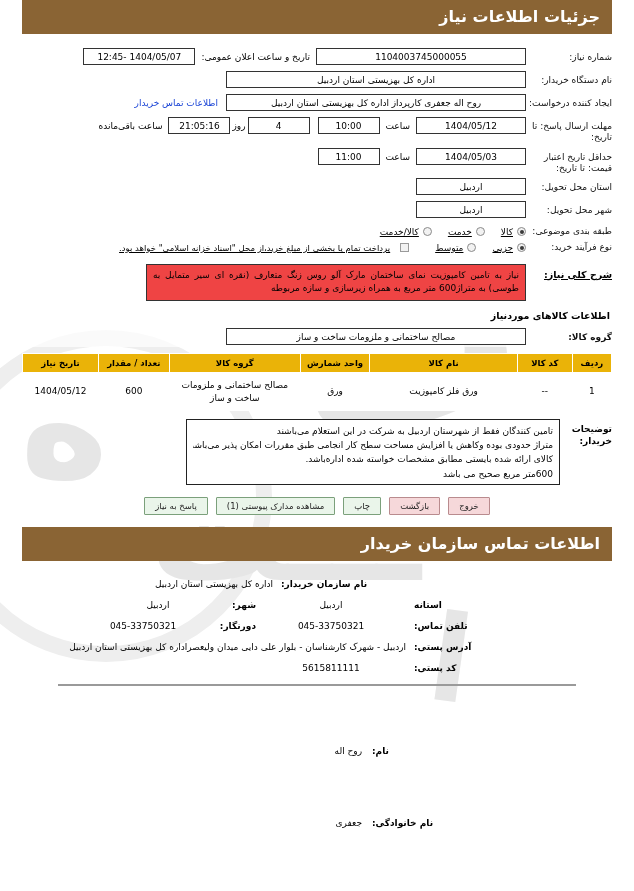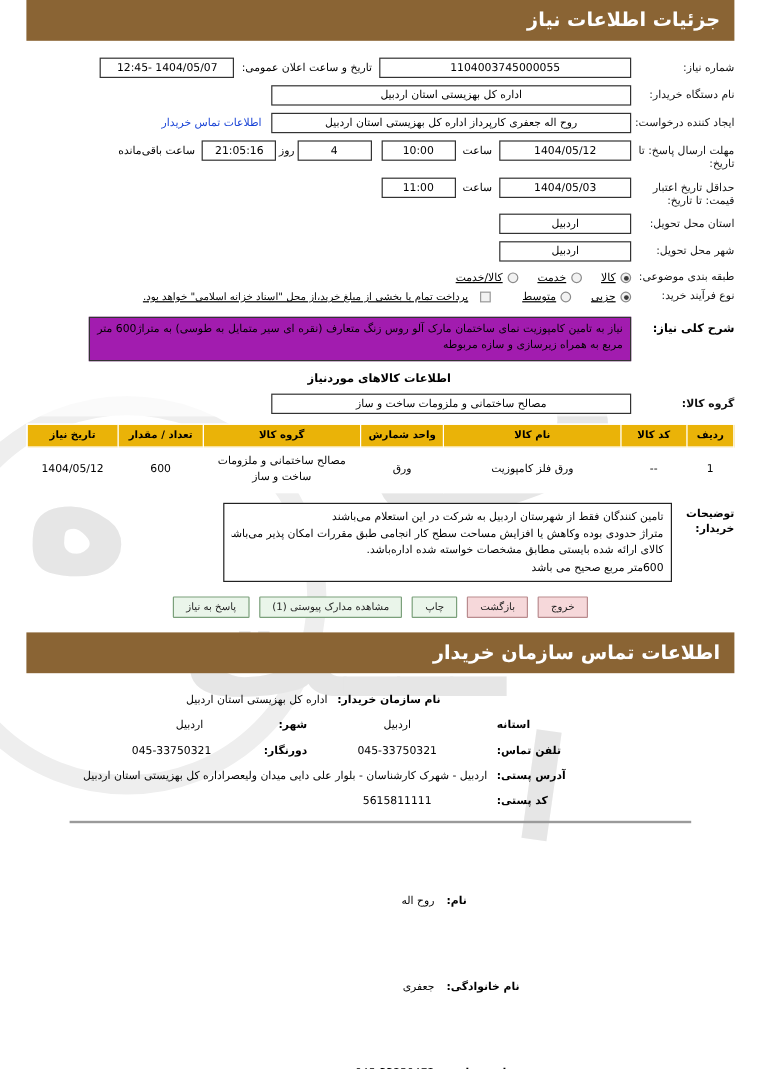--- a/index.html
+++ b/index.html
@@ -154,37 +154,38 @@
 
   
   .desc-row { display: flex; align-items: flex-start; margin: 10px 0 6px 0; }
   .desc-lbl {
     width: 86px;
     font-weight: bold;
     font-size: 9.5px;
     text-align: right;
     padding-top: 5px;
     flex: 0 0 auto;
+    text-decoration: underline;
   }
   .desc-box {
     border: 1px solid #333;
-    background: #a21caf;
-    width: 452px;
+    background: #ef4444;
+    width: 380px;
     min-height: 34px;
     font-size: 9px;
     line-height: 1.55;
     padding: 4px 6px;
     box-sizing: border-box;
     text-align: justify;
   }
   .sub-title {
     font-weight: bold;
     font-size: 9.5px;
     margin: 9px 0 7px 0;
-    text-align: center;
+    text-align: right;
     padding-right: 2px;
   }
 
   
   .tbl-wrap { margin: 6px 10px 0 10px; background: #fff; }
   table.items {
     width: 100%;
     border-collapse: collapse;
     font-size: 9px;
     background: #ffffff;

